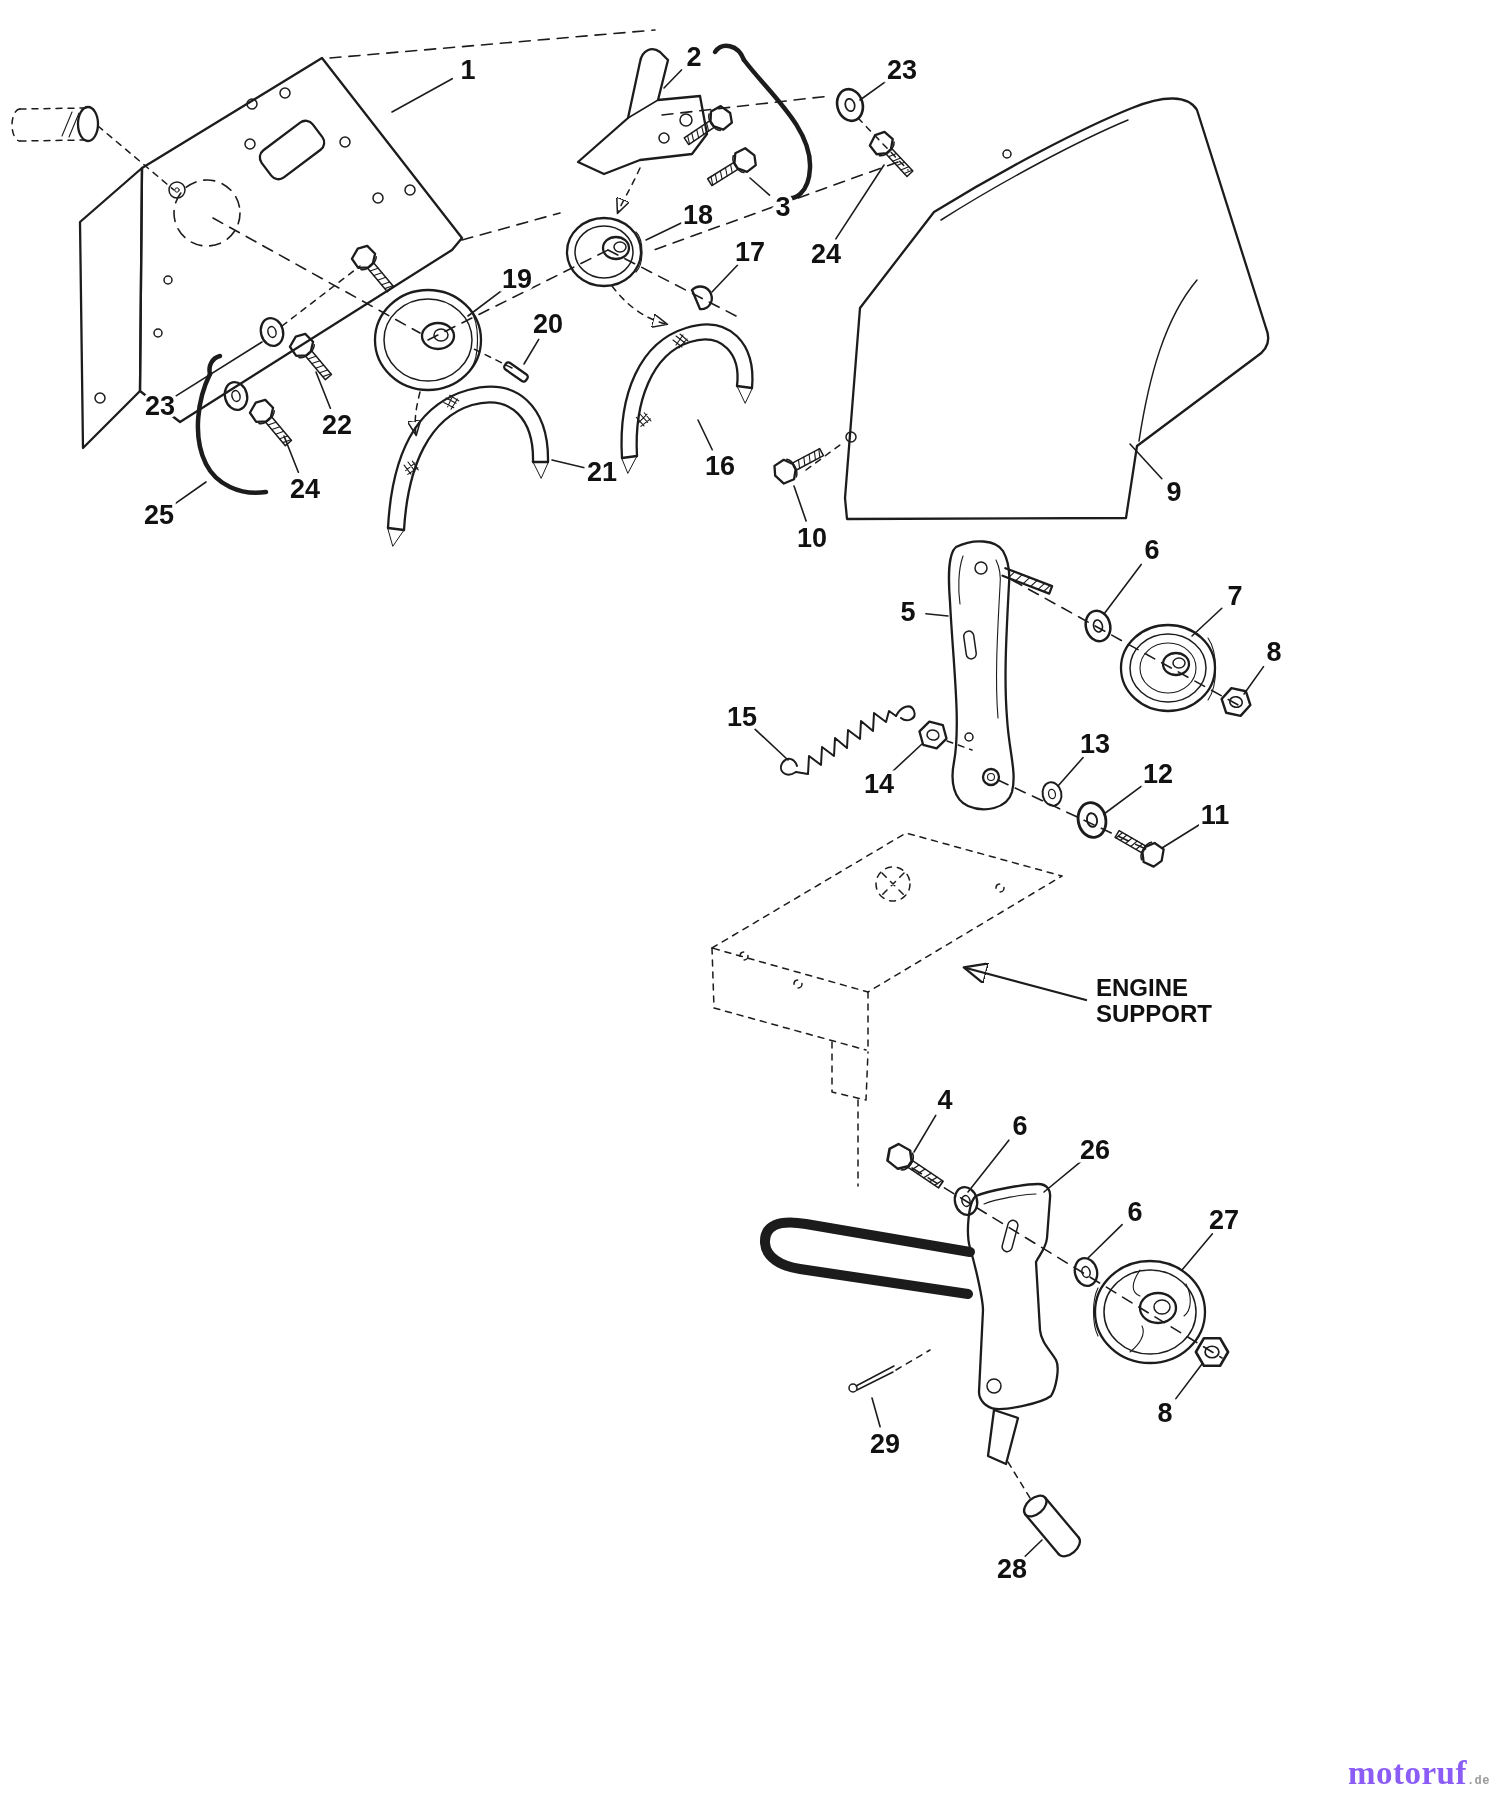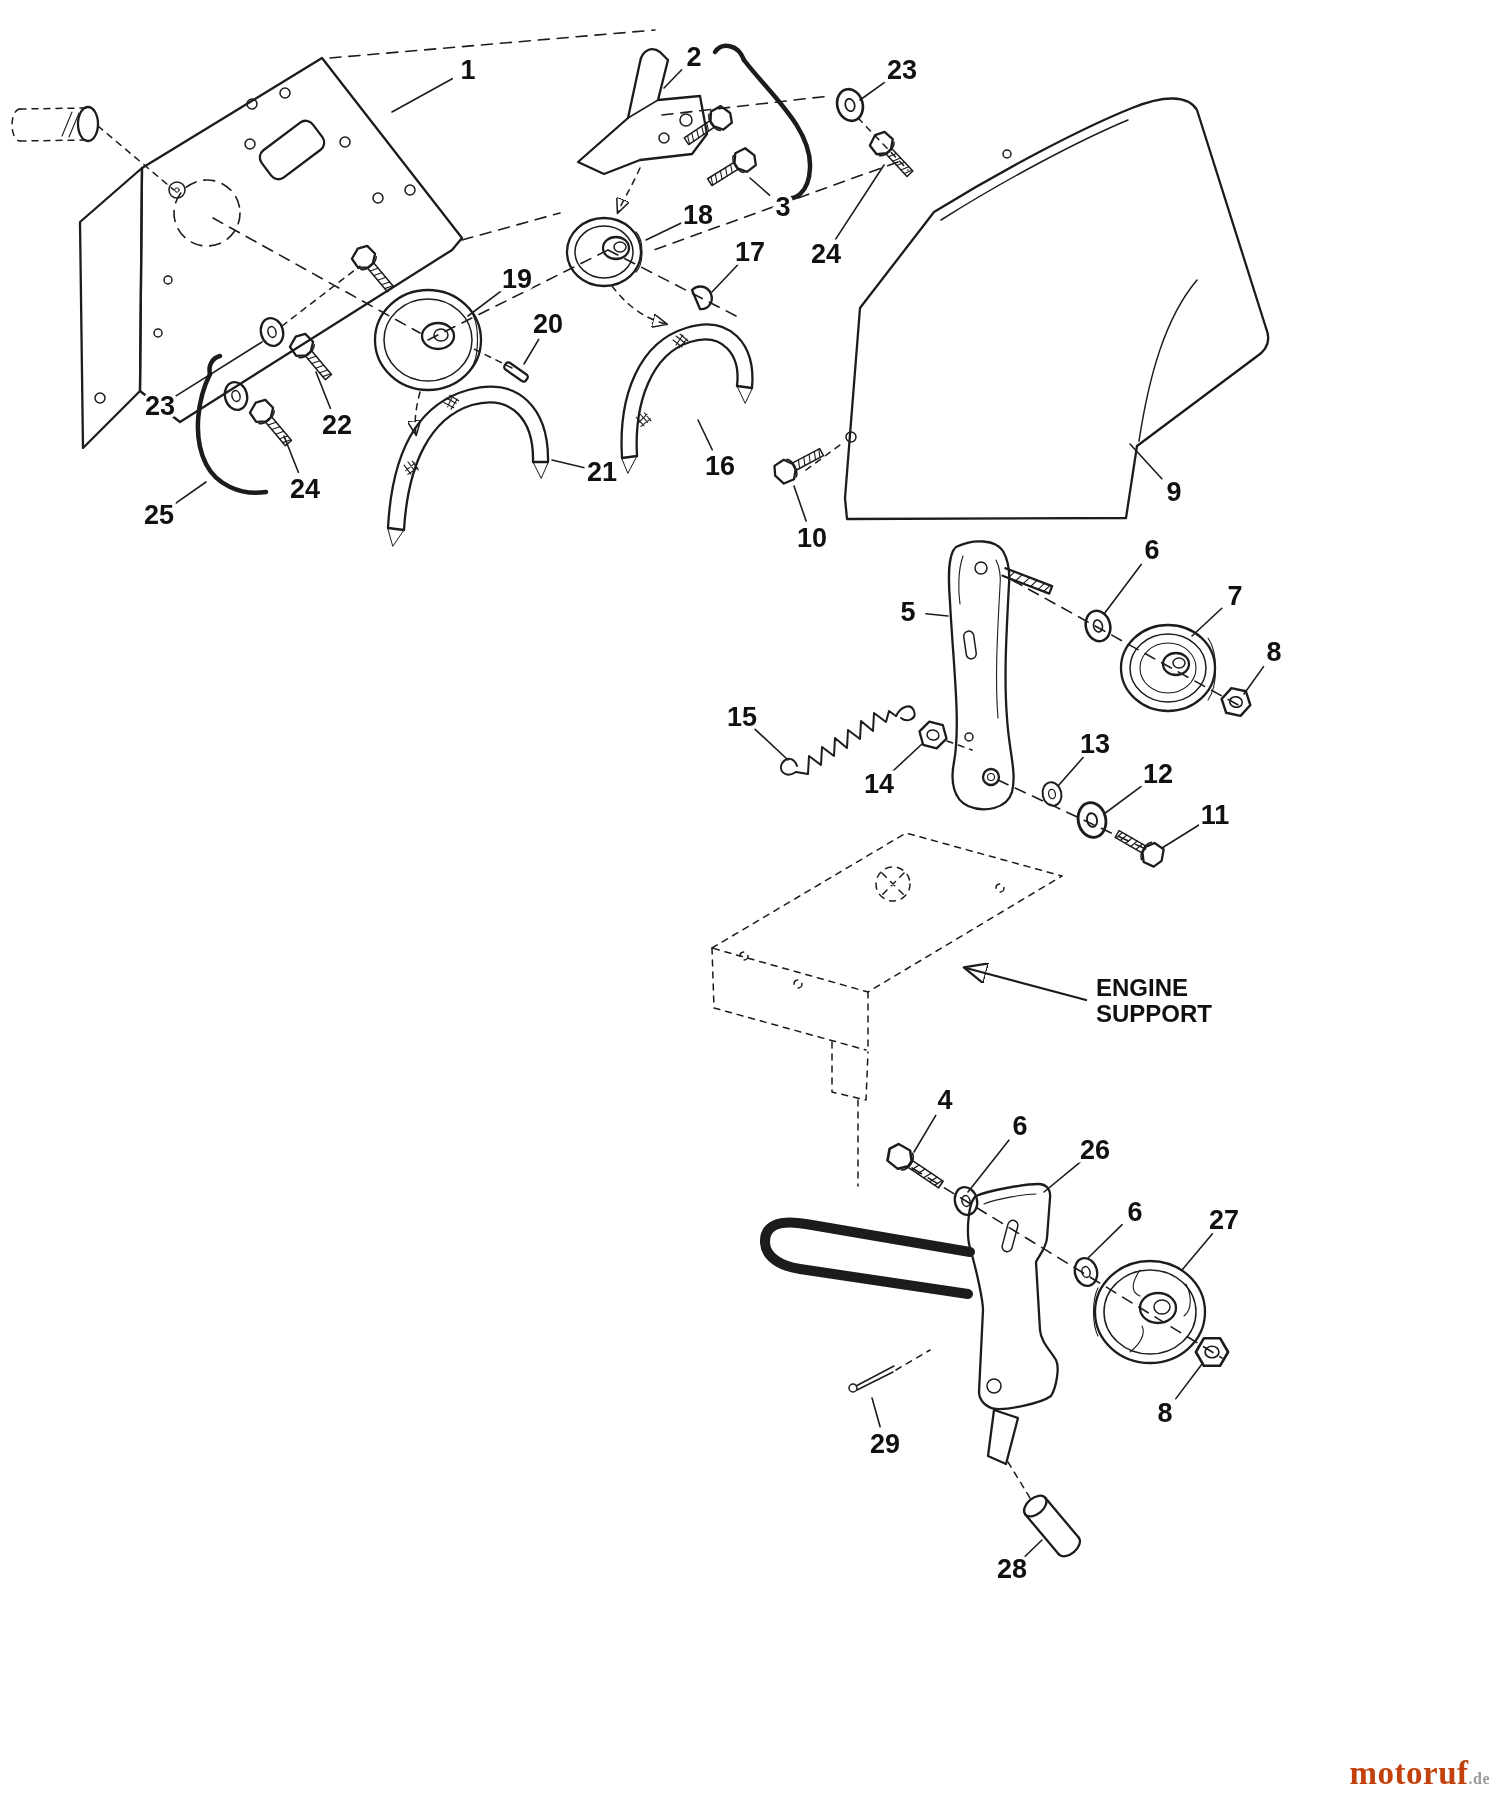--- a/index.html
+++ b/index.html
@@ -27,21 +27,21 @@
     fill:#111; stroke:#fff; stroke-width:7px; paint-order:stroke;
     text-anchor:middle; dominant-baseline:central;
   }
   .caption {
     font-family:"Liberation Sans", sans-serif; font-weight:bold; font-size:24px;
     fill:#111; stroke:none;
   }
   #watermark { position:absolute; right:18px; bottom:8px; font-weight:bold;
     letter-spacing:0.5px; }
   #wm-brand { font-size:33px; font-family:"Liberation Serif", serif; }
-  #wm-suffix { font-size:16px; font-family:Liberation Serif, serif; }
+  #wm-suffix { font-size:12px; font-family:Liberation Mono, monospace; }
 </style>
 </head>
 <body>
 
 <div id="stage">
 
 <svg id="diagram" width="1508" height="1800" viewBox="0 0 1508 1800">
 
   <defs>
     <marker id="arr" markerWidth="11" markerHeight="9" refX="9" refY="4.5" orient="auto">
@@ -397,16 +397,16 @@
         <line x1="1175.8468479940411" y1="1398.6352553592428" x2="1202" y2="1364" class="leader"></line>
         <text x="1165" y="1413" class="part-num">8</text>
         <line x1="880.1047739059329" y1="1426.6784307440705" x2="872" y2="1398" class="leader"></line>
         <text x="885" y="1444" class="part-num">29</text>
         <line x1="1024.941790768884" y1="1556.4896022567455" x2="1042" y2="1540" class="leader"></line>
         <text x="1012" y="1569" class="part-num">28</text>
       </g>
 </svg>
 
 <div id="watermark">
-  <span id="wm-brand" style="color: #c2410c;">motoruf</span><span id="wm-suffix" style="color: rgb(154, 154, 154);">.de</span>
+  <span id="wm-brand" style="color: #8b5cf6;">motoruf</span><span id="wm-suffix" style="color: rgb(154, 154, 154);">.de</span>
 </div>
 
 </div>
 
 </body></html>

